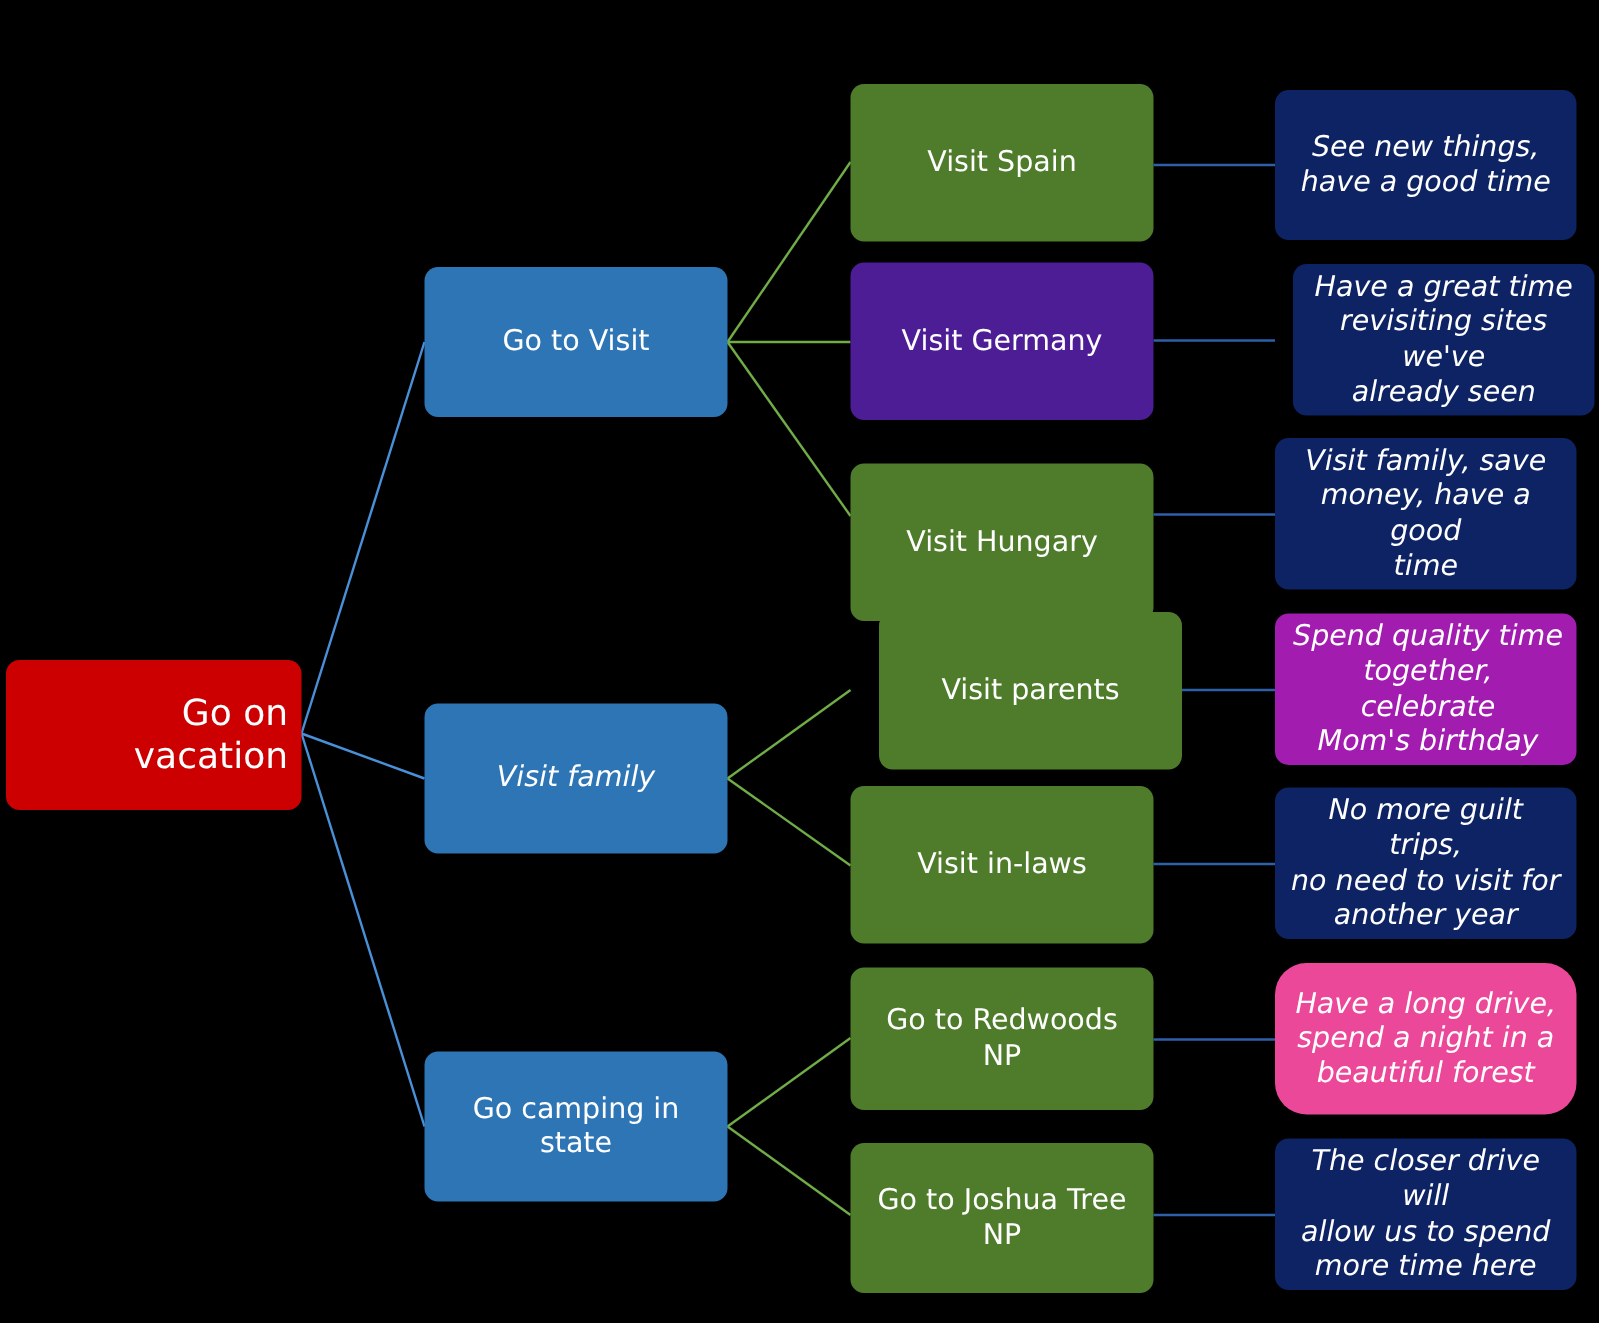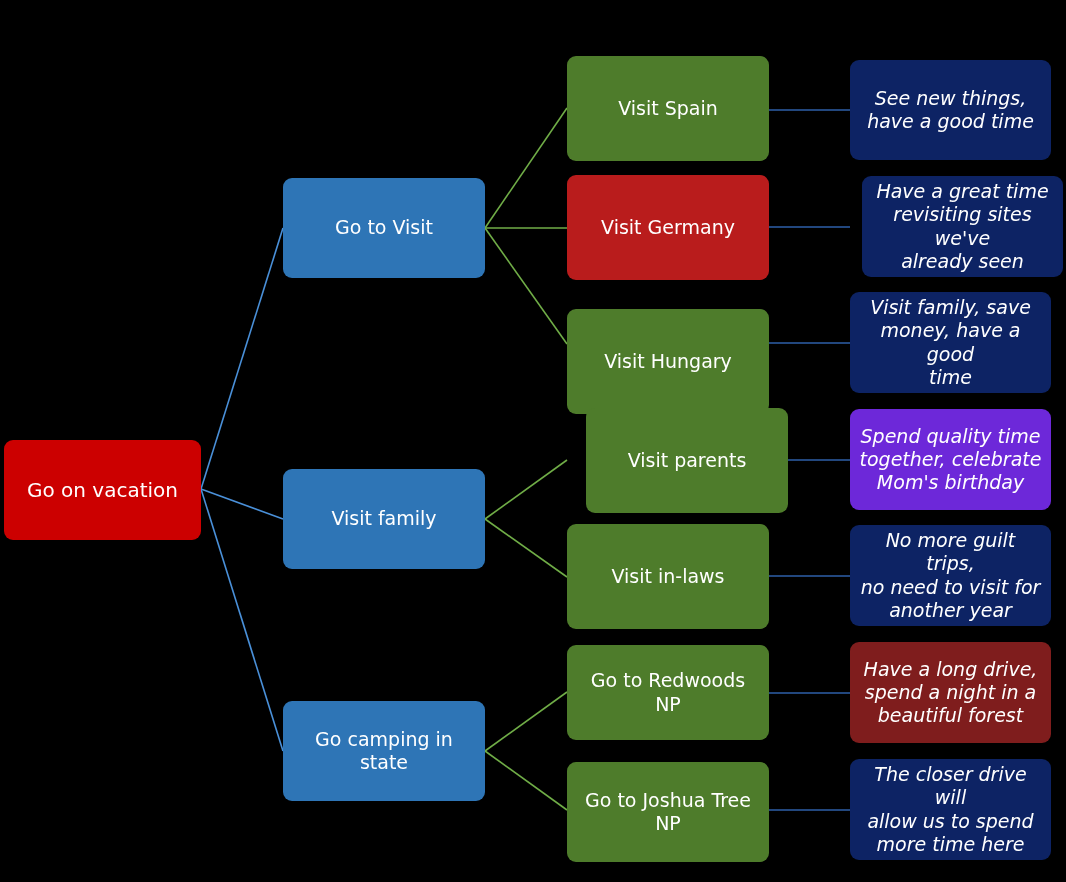--- a/index.html
+++ b/index.html
@@ -39,21 +39,22 @@
     line-height: 1.22;
     padding: 4px 9px;
     overflow: hidden;
   }
   .node-label {
     display: block;
     width: 100%;
     white-space: pre-line;
   }
   .node.root {
-    font-size: 20px;
+    font-size: 24px;
+    text-align: right;
   }
   .node.option {
     font-size: 19px;
   }
   .node.action {
     font-size: 19px;
   }
   .node.outcome {
     font-size: 19px;
     font-style: italic;
@@ -84,30 +85,30 @@
       <line x1="769" y1="810" x2="850" y2="810" stroke="#2E5FA8" stroke-width="1.6"></line>
     </svg>
 
   <div id="node-layer">
       <div class="node root" style="left: 4px; top: 440px; width: 197px; height: 100px; background: rgb(204, 0, 0);">
         <span class="node-label">Go on vacation</span>
       </div>
       <div class="node option" style="left: 283px; top: 178px; width: 202px; height: 100px; background: rgb(46, 117, 182);">
         <span class="node-label">Go to Visit</span>
       </div>
-      <div class="node option" style="left: 283px; top: 469px; width: 202px; height: 100px; background: rgb(46, 117, 182);">
+      <div class="node option" style="left: 283px; top: 469px; width: 202px; height: 100px; background: rgb(46, 117, 182); font-style: italic;">
         <span class="node-label">Visit family</span>
       </div>
       <div class="node option" style="left: 283px; top: 701px; width: 202px; height: 100px; background: rgb(46, 117, 182);">
         <span class="node-label">Go camping in state</span>
       </div>
       <div class="node action" style="left: 567px; top: 56px; width: 202px; height: 105px; background: rgb(78, 124, 43);">
         <span class="node-label">Visit Spain</span>
       </div>
-      <div class="node action" style="left: 567px; top: 175px; width: 202px; height: 105px; background: #b91c1c;">
+      <div class="node action" style="left: 567px; top: 175px; width: 202px; height: 105px; background: #4c1d95;">
         <span class="node-label">Visit Germany</span>
       </div>
       <div class="node action" style="left: 567px; top: 291px; width: 202px; height: 105px; background: rgb(78, 124, 43); margin-top: 18px;">
         <span class="node-label">Visit Hungary</span>
       </div>
       <div class="node action" style="left: 586px; top: 408px; width: 202px; height: 105px; background: rgb(78, 124, 43);">
         <span class="node-label">Visit parents</span>
       </div>
       <div class="node action" style="left: 567px; top: 524px; width: 202px; height: 105px; background: rgb(78, 124, 43);">
         <span class="node-label">Visit in-laws</span>
@@ -125,31 +126,31 @@
       <div class="node outcome" style="left: 862px; top: 176px; width: 201px; height: 101px; background: rgb(13, 35, 100);">
         <span class="node-label">Have a great time
 revisiting sites we've
 already seen</span>
       </div>
       <div class="node outcome" style="left: 850px; top: 292px; width: 201px; height: 101px; background: rgb(13, 35, 100);">
         <span class="node-label">Visit family, save
 money, have a good
 time</span>
       </div>
-      <div class="node outcome" style="left: 850px; top: 409px; width: 201px; height: 101px; background: #6d28d9;">
+      <div class="node outcome" style="left: 850px; top: 409px; width: 201px; height: 101px; background: #a21caf; padding-left: 12px;">
         <span class="node-label">Spend quality time
 together, celebrate
 Mom's birthday</span>
       </div>
       <div class="node outcome" style="left: 850px; top: 525px; width: 201px; height: 101px; background: rgb(13, 35, 100);">
         <span class="node-label">No more guilt trips,
 no need to visit for
 another year</span>
       </div>
-      <div class="node outcome" style="left: 850px; top: 642px; width: 201px; height: 101px; background: #7f1d1d;">
+      <div class="node outcome" style="left: 850px; top: 642px; width: 201px; height: 101px; background: #ec4899; border-radius: 21px;">
         <span class="node-label">Have a long drive,
 spend a night in a
 beautiful forest</span>
       </div>
       <div class="node outcome" style="left: 850px; top: 759px; width: 201px; height: 101px; background: rgb(13, 35, 100);">
         <span class="node-label">The closer drive will
 allow us to spend
 more time here</span>
       </div>
     </div>

